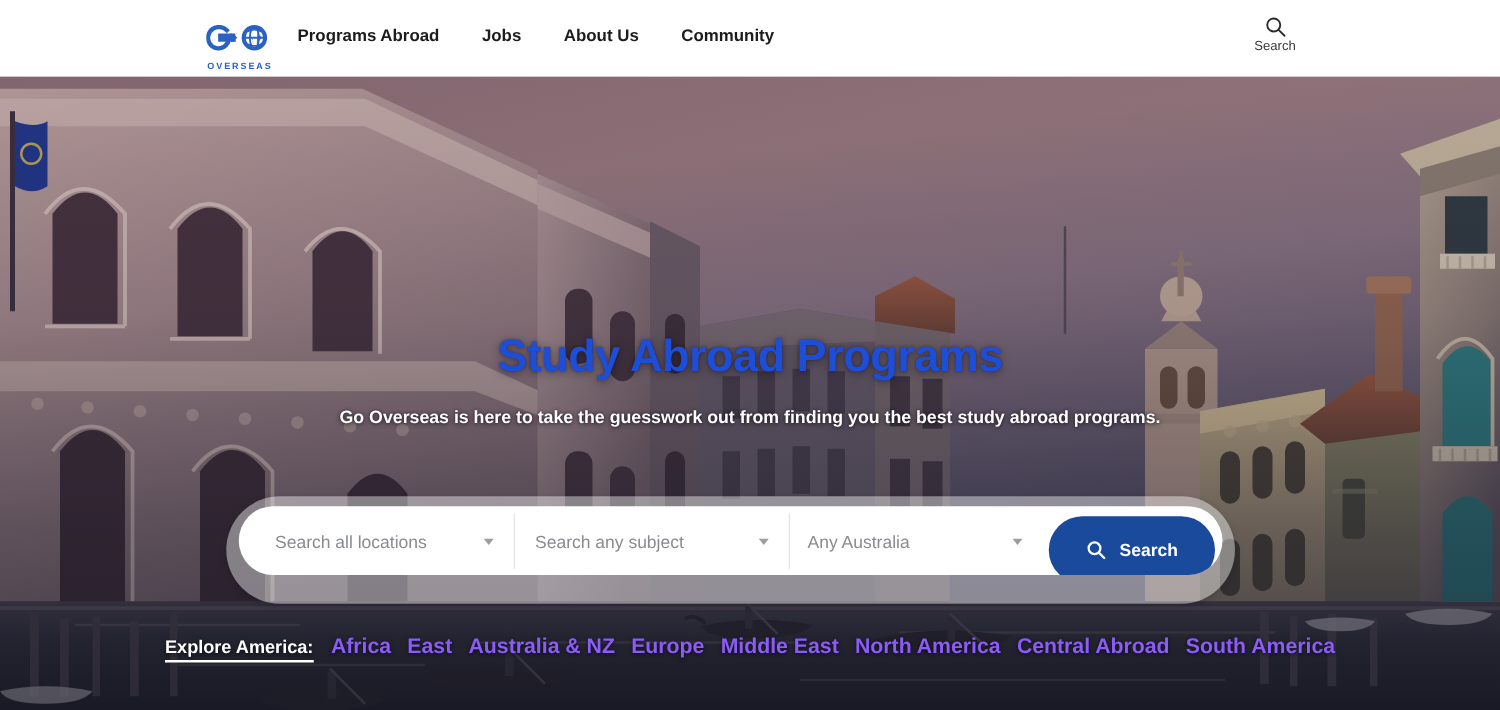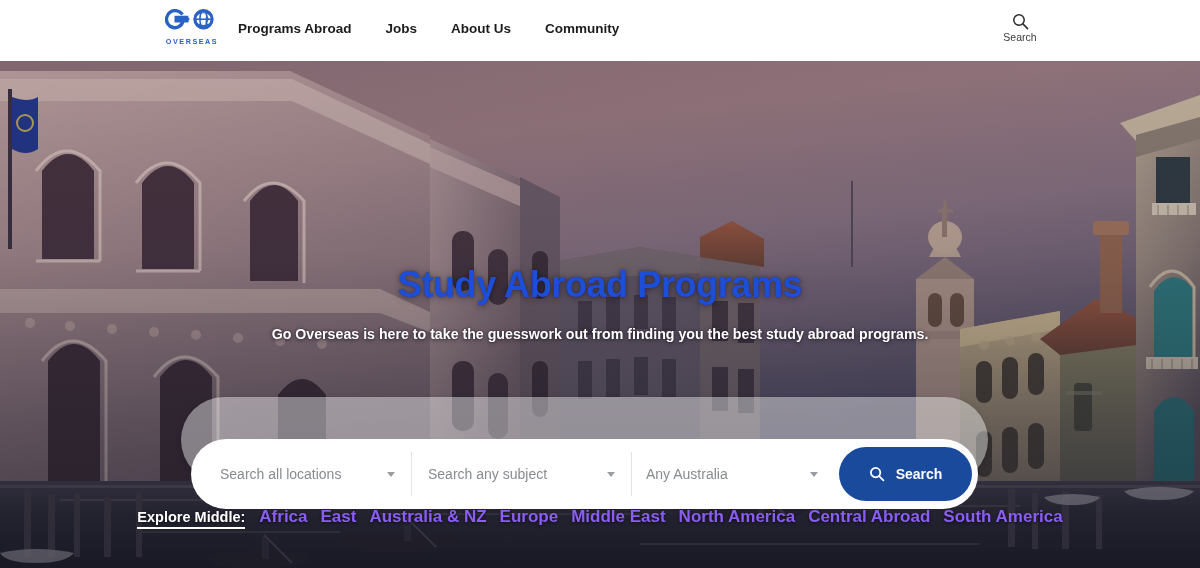--- a/index.html
+++ b/index.html
@@ -15,21 +15,21 @@
     position: absolute; top: 0; left: 0;
     width: 1200px; height: 61px;
     background: #ffffff;
     z-index: 30;
   }
   .header-inner {
     position: relative;
     width: 1200px; height: 61px;
   }
   .logo {
-    position: absolute; left: 165px; top: 9px;
+    position: absolute; left: 165px; top: 20px;
     width: 56px; height: 40px;
     display: block;
     text-decoration: none;
   }
   .logo-mark { display: block; width: 56px; height: 27px; }
   .logo-sub {
     display: block;
     font-size: 7.2px;
     letter-spacing: 1.55px;
     color: #2a62c4;
@@ -117,27 +117,26 @@
     position: absolute;
     left: 181px; top: 336px;
     width: 807px; height: 86px;
     border-radius: 43px;
     background: rgba(255,255,255,0.42);
     box-shadow: 0 2px 6px rgba(0,0,0,0.18);
   }
   .searchbar {
     position: absolute;
     left: 191px; top: 344px;
-    width: 787px; height: 70px;
+    width: 787px; height: 55px;
     border-radius: 35px;
     background: #ffffff;
     display: flex;
     align-items: center;
     overflow: hidden;
-    margin-top: 34px;
   }
   .sb-field {
     position: relative;
     height: 70px;
     display: flex;
     align-items: center;
     cursor: pointer;
   }
   .sb-field.loc   { width: 220px; padding-left: 29px; }
   .sb-field.subj  { width: 219px; padding-left: 16px; }
@@ -545,21 +544,21 @@
         <svg width="16" height="16" viewBox="0 0 16 16">
           <circle cx="6.6" cy="6.6" r="4.7" fill="none" stroke="#ffffff" stroke-width="1.8"></circle>
           <line x1="10.1" y1="10.1" x2="14.4" y2="14.4" stroke="#ffffff" stroke-width="1.8" stroke-linecap="round"></line>
         </svg>
         <span>Search</span>
       </button>
 
     </div>
 
     <div class="regions">
-      <span class="regions-label">Explore Middle:</span>
+      <span class="regions-label">Explore America:</span>
       <a class="region-link" href="#">Africa</a>
       <a class="region-link" href="#">East</a>
       <a class="region-link" href="#">Australia &amp; NZ</a>
       <a class="region-link" href="#">Europe</a>
       <a class="region-link" href="#">Middle East</a>
       <a class="region-link" href="#">North America</a>
       <a class="region-link" href="#">Central Abroad</a>
       <a class="region-link" href="#">South America</a>
     </div>
 

